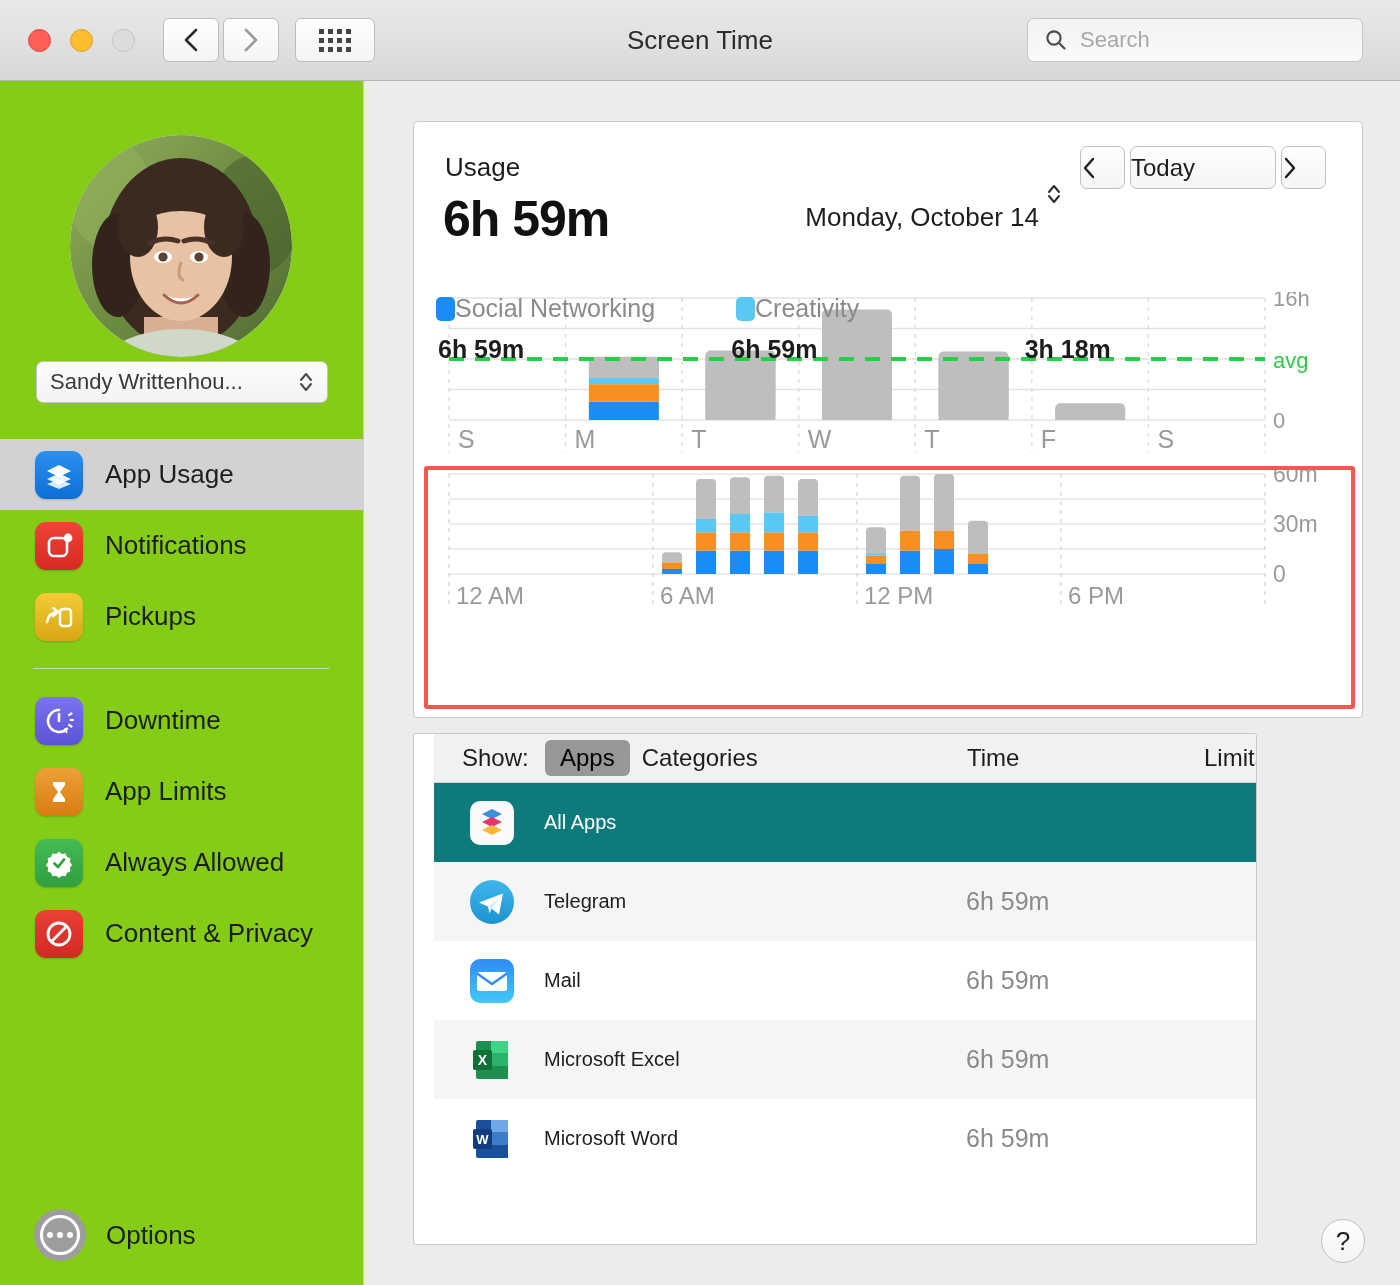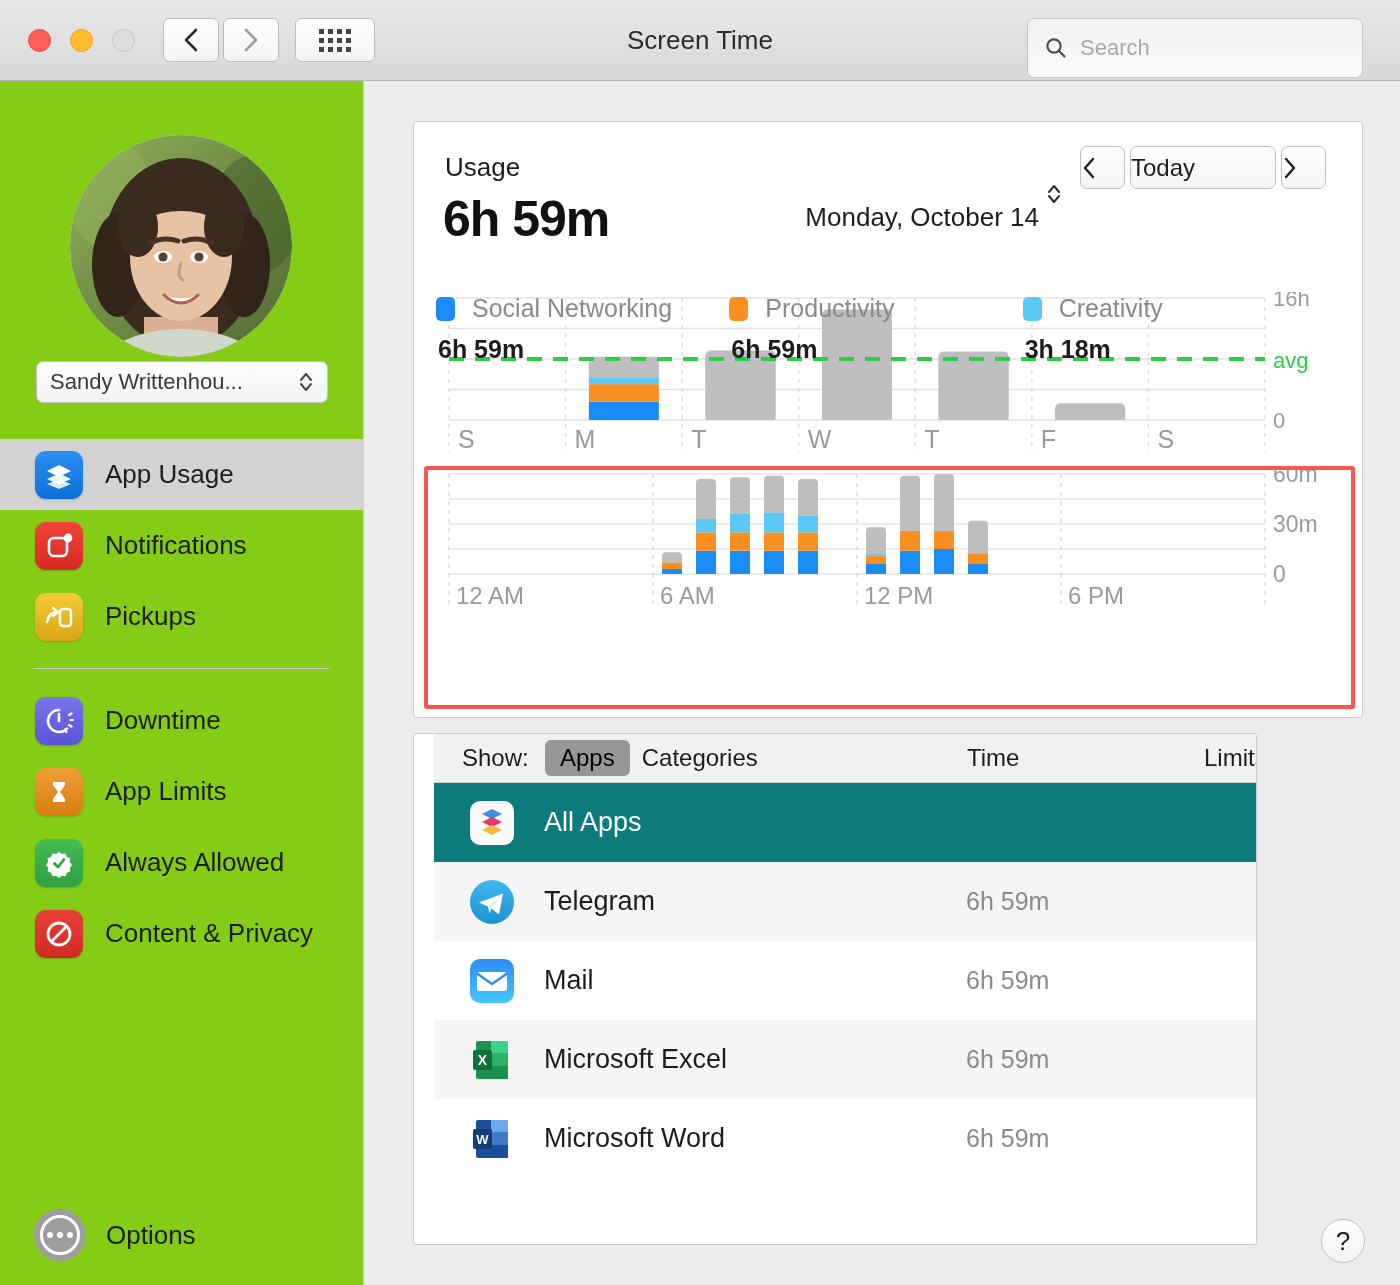--- a/index.html
+++ b/index.html
@@ -40,21 +40,21 @@
   .dotgrid { display: grid; grid-template-columns: repeat(4, 5px); gap: 4px 4px; }
   .dotgrid i { width: 5px; height: 5px; background: #444; display: block; }
 
   .wintitle {
     position: absolute; left: 0; top: 25px; width: 1400px;
     text-align: center; font-size: 26px; color: #2b2b2b;
   }
 
   .searchbox {
     position: absolute; right: 37px; top: 18px;
-    width: 336px; height: 60px; border-radius: 7px;
+    width: 336px; height: 44px; border-radius: 7px;
     background: linear-gradient(to bottom,#f2f2f2,#fafafa);
     border: 1px solid #c6c6c6;
     display: flex; align-items: center; padding-left: 16px; gap: 12px;
   }
   .searchbox .ph { font-size: 22px; color: #a8a8a8; }
 
   
   .sidebar {
     position: absolute; left: 0; top: 81px; width: 364px; height: 1204px;
     background: #84cc16; border-right: 1px solid #c9c9c9;
@@ -127,21 +127,21 @@
 
   .redbox {
     position: absolute; left: 424px; top: 466px; width: 931px; height: 243px;
     border: 4px solid #f9564f; border-radius: 3px; pointer-events: none; z-index: 20;
   }
 
   .hourwrap { position: absolute; left: 31px; top: 17px; width: 887px; height: 144px; }
 
   .legend { position: absolute; left: 22px; top: 172px; width: 880px; }
   .legrow { display: flex; }
-  .legcell { width: 300px; display: flex; align-items: center; gap: 17px; }
+  .legcell { width: 300px; display: flex; align-items: center; gap: 0; }
   .swatch { width: 19px; height: 24px; border-radius: 5px; flex: none; }
   .legname { font-size: 25px; color: #8a8a8a; }
   .totrow { display: flex; margin-top: 12px; }
   .totcell { width: 300px; font-size: 25px; color: #1d1d1d; font-weight: bold; padding-left: 2px; }
 
   
   .table {
     position: absolute; left: 49px; top: 652px; width: 844px; height: 512px;
     background: #fff; border: 1px solid #c9c9c9; border-radius: 3px; overflow: hidden; padding-left: 20px;
   }
@@ -154,21 +154,21 @@
   .seg .on {
     background: #979797; color: #000000; border-radius: 6px;
     padding: 4px 15px; font-size: 24px;
   }
   .seg .off { color: #1d1d1d; font-size: 24px; padding: 4px 4px; }
   .thead .col-time { position: absolute; left: 533px; font-size: 24px; color: #1d1d1d; }
   .thead .col-limits { position: absolute; left: 770px; font-size: 24px; color: #1d1d1d; }
 
   .trow { height: 79px; display: flex; align-items: center; position: relative; }
   .trow .icon { position: absolute; left: 35px; width: 46px; height: 46px; flex: none; }
-  .trow .name { position: absolute; left: 110px; font-size: 27px; color: #1d1d1d; }
+  .trow .name { position: absolute; left: 110px; font-size: 20px; color: #1d1d1d; }
   .trow .time { position: absolute; left: 532px; font-size: 25px; color: #8a8a8a; }
   .trow.selected { background: #0d7b7b; }
   .trow.selected .name { color: #fff; }
   .trow.alt { background: #f5f5f5; }
 
   .footer {
     position: absolute; right: 35px; bottom: 22px;
     display: flex; align-items: center; gap: 20px;
   }
   .footer .upd { font-size: 24px; color: #6e6e6e; }
@@ -520,24 +520,20 @@
         </svg>
     </div>
 
     <div class="legend">
       <div class="legrow">
         <div class="legcell">
           <span class="swatch" id="sw0" style="background: rgb(26, 140, 245);"></span>
           <span class="legname">Social Networking</span>
         </div>
         <div class="legcell">
-          <span class="swatch" id="sw1" style="background: rgb(248, 144, 33);"></span>
-          <span class="legname">Productivity</span>
-        </div>
-        <div class="legcell">
           <span class="swatch" id="sw2" style="background: rgb(89, 200, 245);"></span>
           <span class="legname">Creativity</span>
         </div>
       </div>
       <div class="totrow">
         <div class="totcell">6h 59m</div>
         <div class="totcell">6h 59m</div>
         <div class="totcell">3h 18m</div>
       </div>
     </div>

